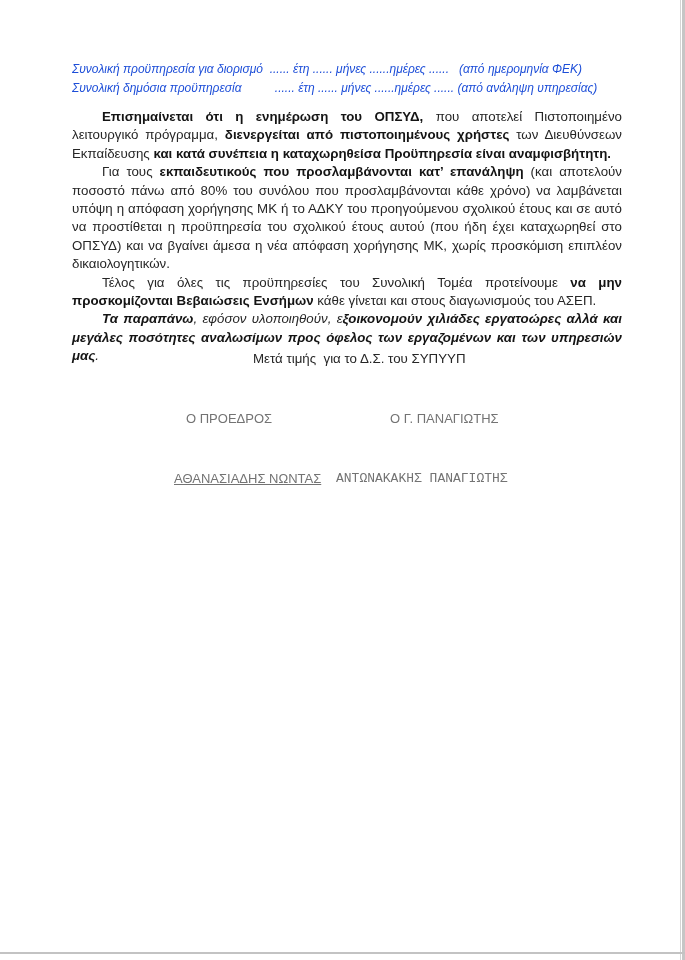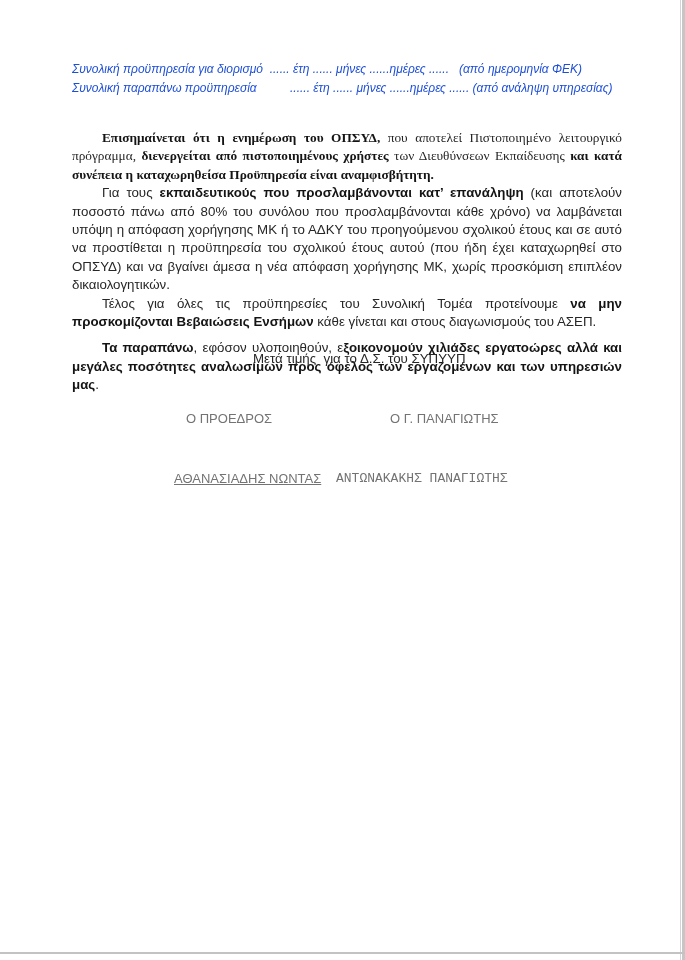--- a/index.html
+++ b/index.html
@@ -25,22 +25,22 @@
   }
   .para {
     margin:0;
     text-align:justify;
     font-size:13.3px;
     line-height:18.4px;
     text-indent:30px;
     color:#262626;
   }
   .para .b { font-weight:bold; color:#141414; }
-  .para-first { margin-top:31px;font-family:Liberation Serif, serif; }
-  .para-gap { margin-top:8px; }
+  .para-first { margin-top:10px; }
+  .para-gap { margin-top:0;font-style:italic; }
   .closing {
     position:absolute;
     left:253px; top:351px;
     font-size:13.3px;
     white-space:pre-wrap;
     color:#262626;
     text-align:center;
   }
   .sig-row { position:absolute; left:0; width:685px; height:18px; font-size:13px; color:#737373; }
   .sig-titles { top:411px; }
@@ -53,21 +53,21 @@
   .edge-right-outer { position:absolute; left:682px; top:0; width:3px; height:960px; background:#c6c6c6; }
   .edge-bottom      { position:absolute; left:0; top:952px; width:685px; height:2px; background:#c3c3c3; }
 </style>
 </head>
 <body>
 
 <div class="content">
 
   <div>
     <div class="svc-line">Συνολική προϋπηρεσία για διορισμό  ...... έτη ...... μήνες ......ημέρες ......   (από ημερομηνία ΦΕΚ)</div>
-    <div class="svc-line">Συνολική παραπάνω προϋπηρεσία          ...... έτη ...... μήνες ......ημέρες ...... (από ανάληψη υπηρεσίας)</div>
+    <div class="svc-line">Συνολική δημόσια προϋπηρεσία          ...... έτη ...... μήνες ......ημέρες ...... (από ανάληψη υπηρεσίας)</div>
   </div>
 
   <p class="para para-first"><span class="b">Επισημαίνεται ότι η ενημέρωση του ΟΠΣΥΔ, </span><span>που αποτελεί Πιστοποιημένο λειτουργικό πρόγραμμα, </span><span class="b">διενεργείται  από πιστοποιημένους χρήστες </span><span>των Διευθύνσεων Εκπαίδευσης </span><span class="b">και κατά συνέπεια η καταχωρηθείσα Προϋπηρεσία είναι αναμφισβήτητη.</span></p>
 
   <p class="para"><span>Για τους </span><span class="b">εκπαιδευτικούς που προσλαμβάνονται κατ’ επανάληψη </span><span>(και αποτελούν ποσοστό πάνω από 80% του συνόλου που προσλαμβάνονται κάθε χρόνο) να λαμβάνεται υπόψη  η απόφαση χορήγησης ΜΚ ή το ΑΔΚΥ του προηγούμενου σχολικού έτους  και σε αυτό να προστίθεται η προϋπηρεσία του σχολικού έτους αυτού  (που ήδη έχει καταχωρηθεί στο ΟΠΣΥΔ) και να βγαίνει άμεσα η νέα απόφαση χορήγησης ΜΚ, χωρίς προσκόμιση επιπλέον δικαιολογητικών.</span></p>
 
   <p class="para"><span>Τέλος για όλες τις προϋπηρεσίες του Συνολική Τομέα προτείνουμε </span><span class="b">να μην προσκομίζονται Βεβαιώσεις Ενσήμων </span><span>κάθε γίνεται και στους διαγωνισμούς του ΑΣΕΠ.</span></p>
 
   <p class="para para-gap"><span class="b">Τα παραπάνω</span><span>, εφόσον υλοποιηθούν, ε</span><span class="b">ξοικονομούν χιλιάδες εργατοώρες αλλά και μεγάλες ποσότητες αναλωσίμων  προς όφελος των εργαζομένων και των υπηρεσιών μας</span><span>.</span></p>
 

